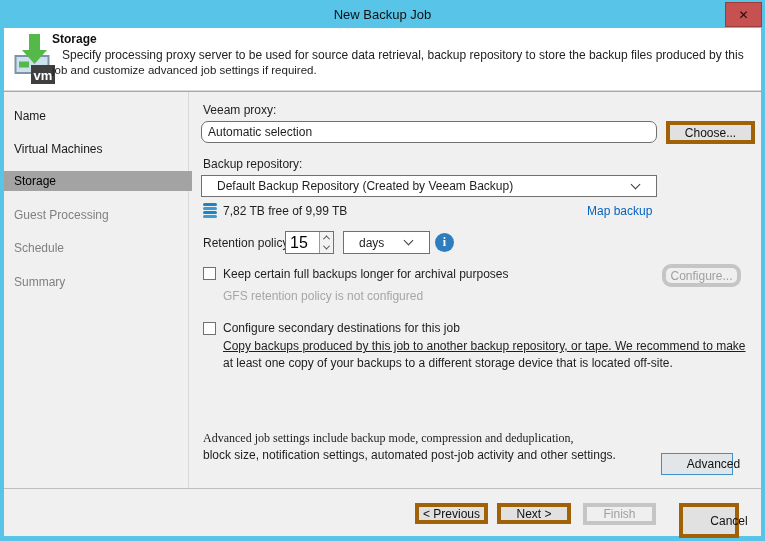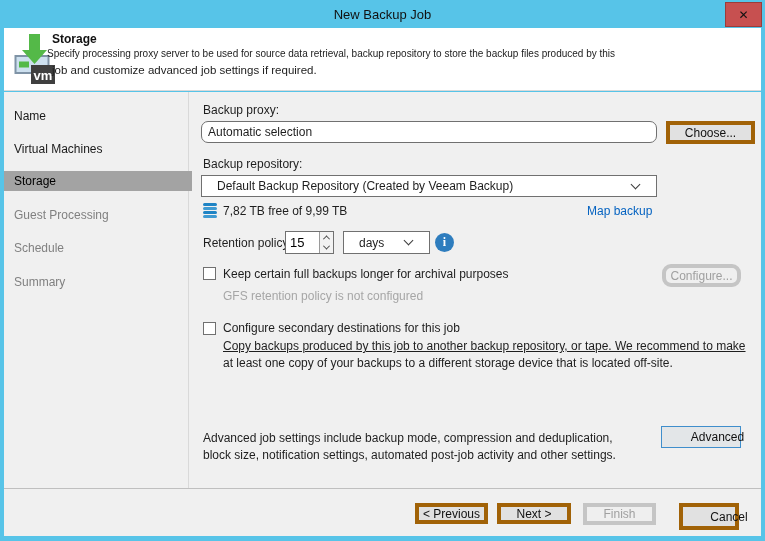--- a/index.html
+++ b/index.html
@@ -14,21 +14,21 @@
   .close-btn { position:absolute; right:3px; top:2px; width:37px; height:25px;
                background:#c75050; border:1px solid #9b3c3a;
                display:flex; align-items:center; justify-content:center; cursor:default; }
   .close-btn span { font-size:12px; font-weight:bold; color:#111; line-height:1; }
 
   
   .header { position:absolute; left:4px; top:28px; width:757px; height:63px;
             background:#ffffff; border-bottom:1px solid #d9d9d9; }
   .logo { position:absolute; left:10px; top:3px; width:42px; height:56px; }
   .hdr-title { position:absolute; left:48px; top:4px; font-weight:bold; font-size:12px; color:#111; white-space:nowrap; }
-  .hdr-desc1 { position:absolute; left:43px; top:20px; font-size:10px; color:#222; white-space:nowrap; }
+  .hdr-desc1 { position:absolute; left:58px; top:20px; font-size:12px; color:#222; white-space:nowrap; }
   .hdr-desc2 { position:absolute; left:48px; top:36px; font-size:11.5px; color:#222; white-space:nowrap; }
 
   
   .body { position:absolute; left:4px; top:92px; width:757px; height:396px; background:#f0f0f0; }
   .sidebar { position:absolute; left:0; top:0; width:185px; height:100%;
              border-right:1px solid #d9d9d9; }
   .side-item { position:absolute; left:0; width:188px; height:20px; line-height:20px;
                padding-left:10px; color:#1a1a1a; cursor:default; white-space:nowrap; }
   .side-item.todo { color:#808080; }
   .side-item.active { background:#a3a3a3; color:#000; }
@@ -43,21 +43,21 @@
          cursor:default; white-space:nowrap; }
   .btn.disabled { background:#efefef; border-color:#c5c5c5; color:#a0a0a0; }
 
   .dropdown { position:absolute; background:#fff; border:1px solid #707070;
               display:flex; align-items:center; padding:0 15px; cursor:default; }
   .dropdown .val { flex:1; white-space:nowrap; overflow:hidden; }
   .chev { width:7px; height:7px; border-right:1.5px solid #3c3c3c; border-bottom:1.5px solid #3c3c3c;
           transform:rotate(45deg); margin:-4px 2px 0 6px; flex:none; }
 
   .spinbox { position:absolute; background:#fff; border:1px solid #707070; display:flex; }
-  .spinbox input { flex:1; min-width:0; border:none; outline:none; font-family:inherit; font-size:13px;
+  .spinbox input { flex:1; min-width:0; border:none; outline:none; font-family:inherit; font-size:16px;
                    padding:0 4px; background:transparent; }
   .spinner { width:14px; border-left:1px solid #9a9a9a; background:#f2f2f2;
              display:flex; flex-direction:column; }
   .spinner > div { flex:1; display:flex; align-items:center; justify-content:center; cursor:default; }
   .sp-up { width:5px; height:5px; border-left:1.5px solid #444; border-top:1.5px solid #444;
            transform:rotate(45deg) translate(1px,1px); }
   .sp-dn { width:5px; height:5px; border-right:1.5px solid #444; border-bottom:1.5px solid #444;
            transform:rotate(45deg) translate(-1px,-1px); }
 
   .checkbox { position:absolute; width:13px; height:13px; background:#fff; border:1px solid #707070; cursor:default; }
@@ -107,21 +107,21 @@
       <div class="side-item done" style="top:14px;">Name</div>
       <div class="side-item done" style="top:47px;">Virtual Machines</div>
       <div class="side-item active" style="top:79px;">Storage</div>
       <div class="side-item todo" style="top:113px;">Guest Processing</div>
       <div class="side-item todo" style="top:180px;">Summary</div>
       <div class="side-item todo" style="top:146px;">Schedule</div>
     </div>
 
     <div class="content">
 
-      <div class="lbl" style="left:13px; top:11px;">Backup proxy:</div>
+      <div class="lbl" style="left:13px; top:11px;">Veeam proxy:</div>
       <input class="textbox" style="left: 11px; top: 29px; width: 456px; height: 22px; border-radius: 7px;" readonly="" value="Automatic selection">
       <button class="btn" style="left:476px; top:29px; width:89px; height:23px;">Choose...</button>
 
       <div class="lbl" style="left:13px; top:65px;">Backup repository:</div>
       <div class="dropdown" style="left:11px; top:83px; width:456px; height:22px;">
         <span class="val">Default Backup Repository (Created by Veeam Backup)</span>
         <span class="chev"></span>
       </div>
 
       <svg style="position:absolute; left:13px; top:111px;" width="14" height="15" viewBox="0 0 14 15">
@@ -154,38 +154,38 @@
       <div class="checkbox" style="left:13px; top:175px;"></div>
       <div class="lbl" style="left:33px; top:175px;">Keep certain full backups longer for archival purposes</div>
       <button class="btn disabled" style="left:472px; top:172px; width:79px; height:23px;border-radius:9px;">Configure...</button>
       <div class="lbl muted" style="left:33px; top:197px;">GFS retention policy is not configured</div>
 
       <div class="checkbox" style="left:13px; top:230px;"></div>
       <div class="lbl" style="left:33px; top:229px;">Configure secondary destinations for this job</div>
       <div class="para" style="left:33px; top:247px;text-decoration:underline;">Copy backups produced by this job to another backup repository, or tape. We recommend to make</div>
       <div class="para" style="left:33px; top:264px;">at least one copy of your backups to a different storage device that is located off-site.</div>
 
-      <div class="para" style="left:13px; top:339px;">Advanced job settings include backup mode, compression and deduplication,</div>
+      <div class="para" style="left:13px; top:339px;font-family:Liberation Serif, serif;">Advanced job settings include backup mode, compression and deduplication,</div>
       <div class="para" style="left:13px; top:356px;">block size, notification settings, automated post-job activity and other settings.</div>
-      <button class="adv-btn" style="left:471px; top:334px; width:80px; height:22px;padding-left:28px;">
+      <button class="adv-btn" style="left:471px; top:361px; width:72px; height:22px;padding-left:28px;">
         <svg width="14" height="14" viewBox="0 0 16 16">
           <g fill="#e0992f">
             <rect x="7" y="1" width="2" height="14"></rect>
             <rect x="7" y="1" width="2" height="14" transform="rotate(45 8 8)"></rect>
             <rect x="7" y="1" width="2" height="14" transform="rotate(90 8 8)"></rect>
             <rect x="7" y="1" width="2" height="14" transform="rotate(135 8 8)"></rect>
             <circle cx="8" cy="8" r="4.5"></circle>
           </g>
           <circle cx="8" cy="8" r="2" fill="#e3e6e8"></circle>
         </svg>
         <span>Advanced</span>
       </button>
     </div>
   </div>
 
   <div class="footer">
     <button class="btn" style="left:411px; top:14px; width:73px; height:21px;">&lt; Previous</button>
     <button class="btn" style="left:493px; top:14px; width:74px; height:21px;">Next &gt;</button>
     <button class="btn disabled" style="left:579px; top:14px; width:73px; height:22px;">Finish</button>
-    <button class="btn" style="left:675px; top:14px; width:60px; height:27px;padding-left:40px;">Cancel</button>
+    <button class="btn" style="left:675px; top:14px; width:60px; height:35px;padding-left:40px;">Cancel</button>
   </div>
 
 </div>
 
 </body></html>

